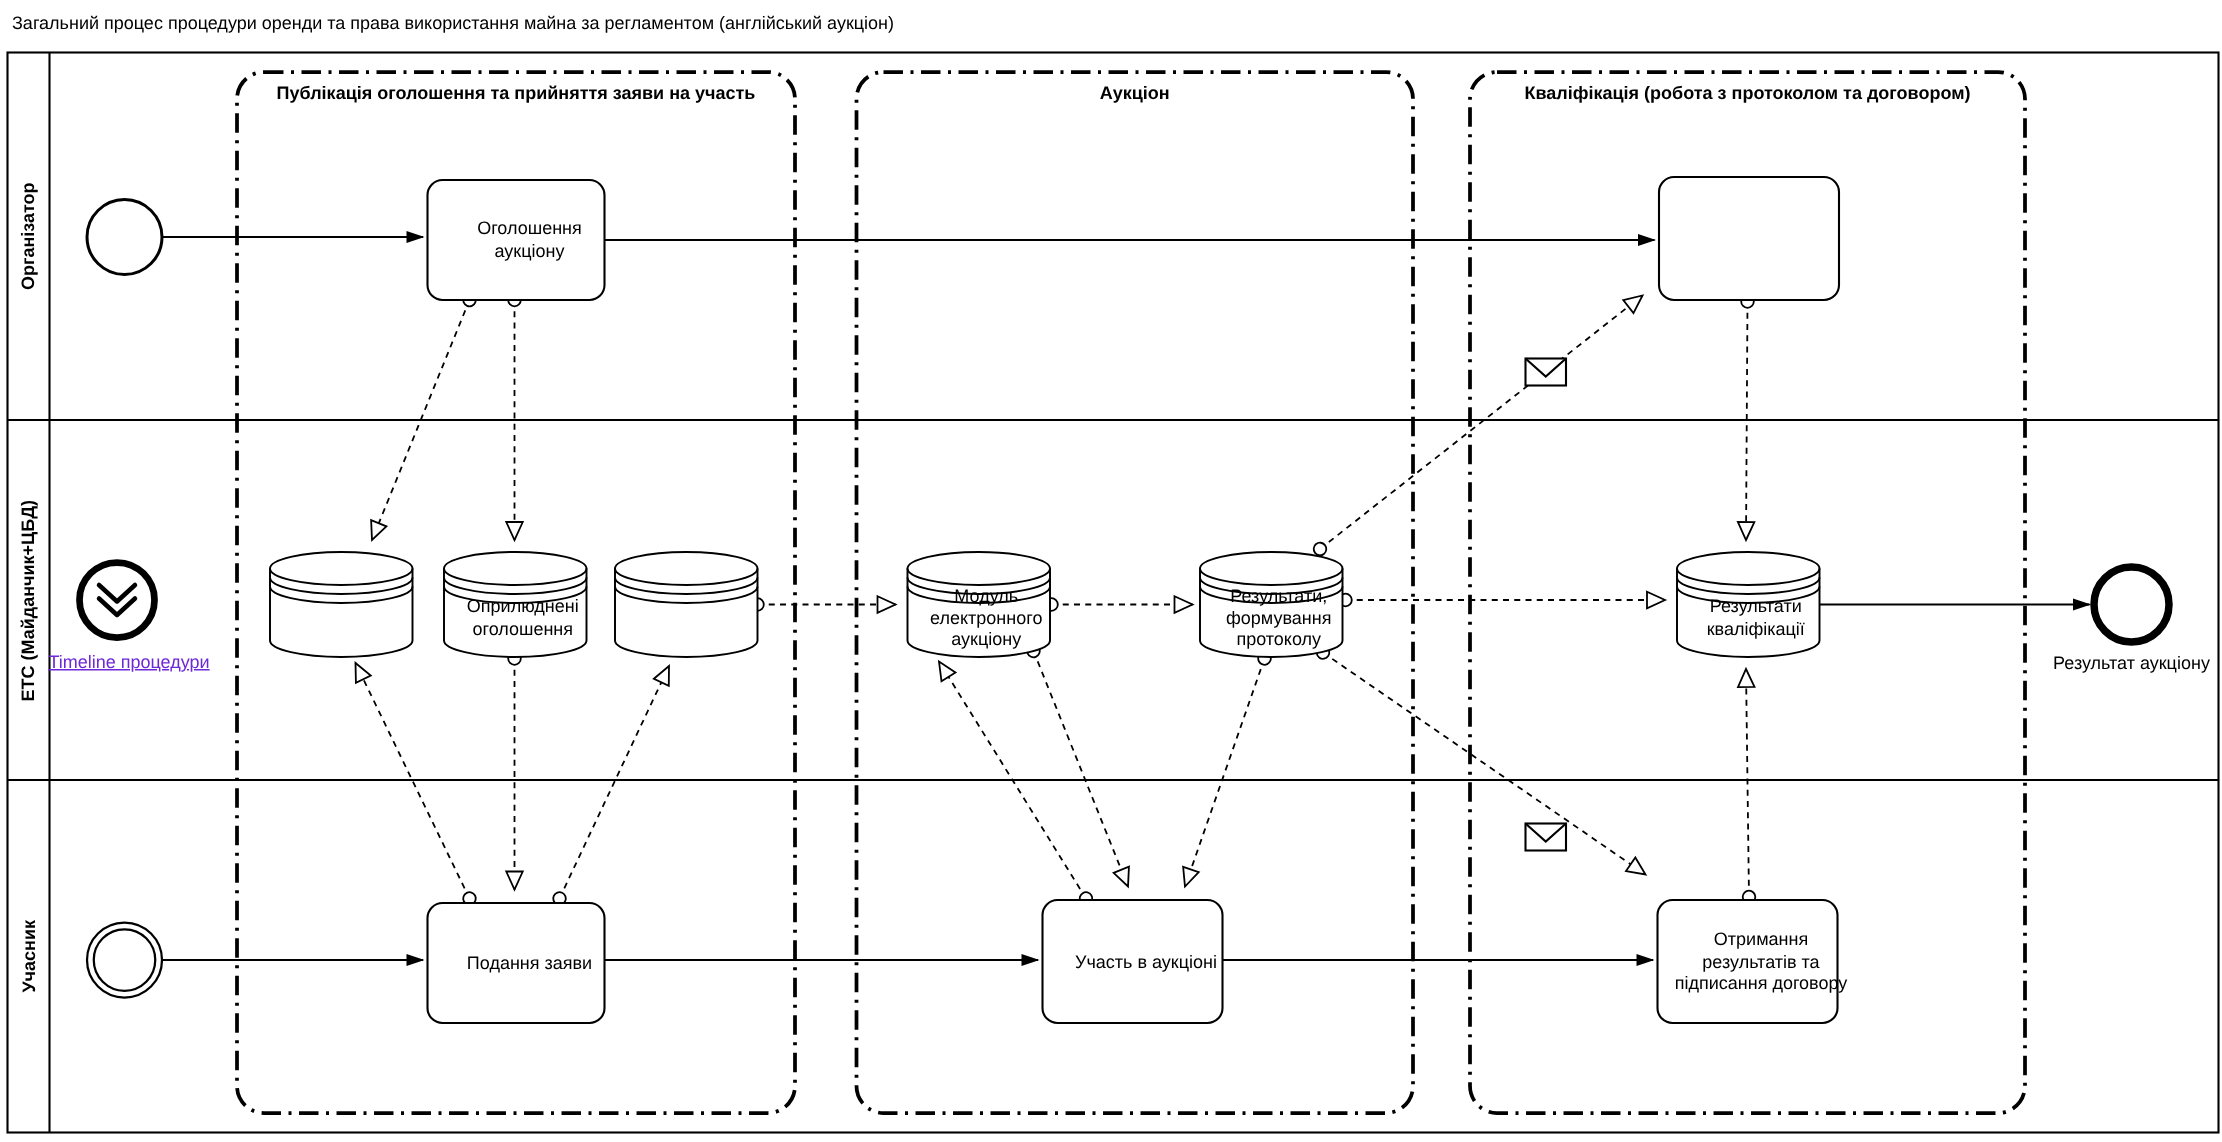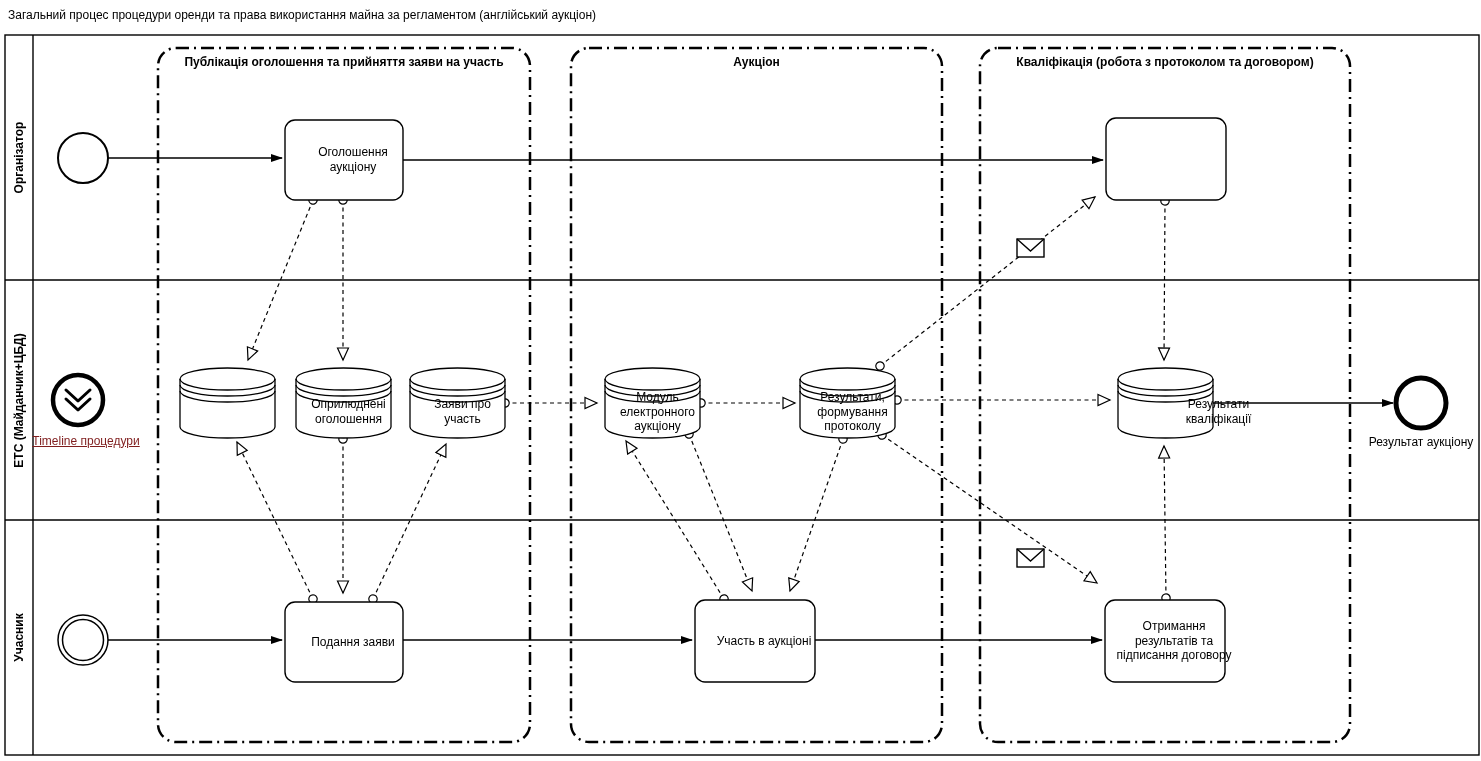--- a/index.html
+++ b/index.html
@@ -157,22 +157,21 @@
 <div class="lbl group-hdr" style="left:158px;top:53px;width:372px;height:18px;">Публікація оголошення та прийняття заяви на участь</div>
 <div class="lbl group-hdr" style="left:571px;top:53px;width:371px;height:18px;">Аукціон</div>
 <div class="lbl group-hdr" style="left:980px;top:53px;width:370px;height:18px;">Кваліфікація (робота з протоколом та договором)</div>
 
 <div class="lbl task-lbl" style="left:285px;top:120px;width:118px;height:80px;">Оголошення аукціону</div>
 <div class="lbl task-lbl" style="left:285px;top:602px;width:118px;height:80px;">Подання заяви</div>
 <div class="lbl task-lbl" style="left:695px;top:600px;width:120px;height:82px;">Участь в аукціоні</div>
 <div class="lbl task-lbl" style="left:1105px;top:600px;width:120px;height:82px;">Отримання результатів та підписання договору</div>
 
 <div class="lbl store-lbl" style="left:296px;top:388px;width:95px;height:48px;">Оприлюднені оголошення</div>
-<div class="lbl store-lbl" style="left:410px;top:388px;width:95px;height:48px;">Заяви про участь</div>
 <div class="lbl store-lbl" style="left:605px;top:386px;width:95px;height:52px;">Модуль електронного аукціону</div>
 <div class="lbl store-lbl" style="left:800px;top:386px;width:95px;height:52px;">Результати, формування протоколу</div>
-<div class="lbl store-lbl" style="left:1118px;top:388px;width:95px;height:48px;margin-left:48px;">Результати кваліфікації</div>
+<div class="lbl store-lbl" style="left:1118px;top:388px;width:95px;height:48px;">Результати кваліфікації</div>
 
 <div class="lbl" style="left:1346px;top:434px;width:150px;height:16px;">Результат аукціону</div>
 
-<div class="lbl link" style="left: 21px; top: 433px; width: 130px; height: 16px; color: #7f1d1d;">Timeline процедури</div>
+<div class="lbl link" style="left: 21px; top: 433px; width: 130px; height: 16px; color: #6d28d9;">Timeline процедури</div>
 
 </div>
 
 </body></html>

